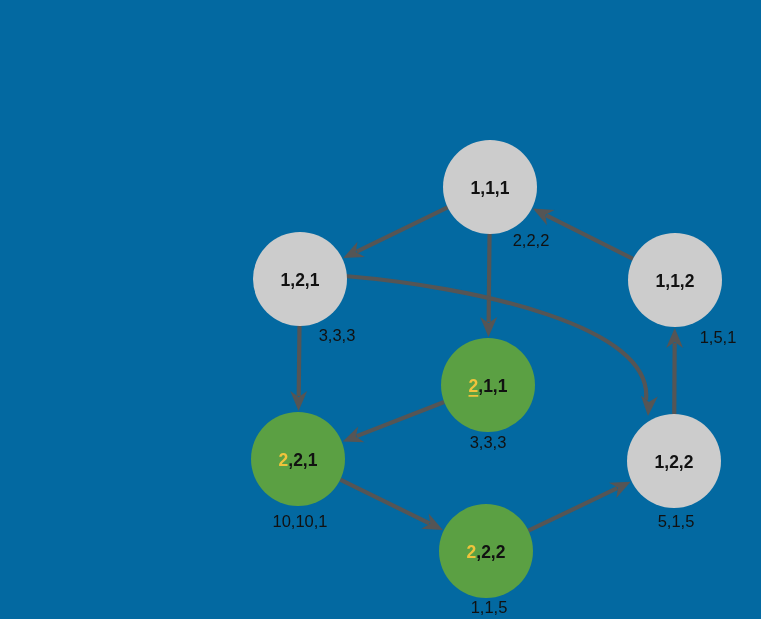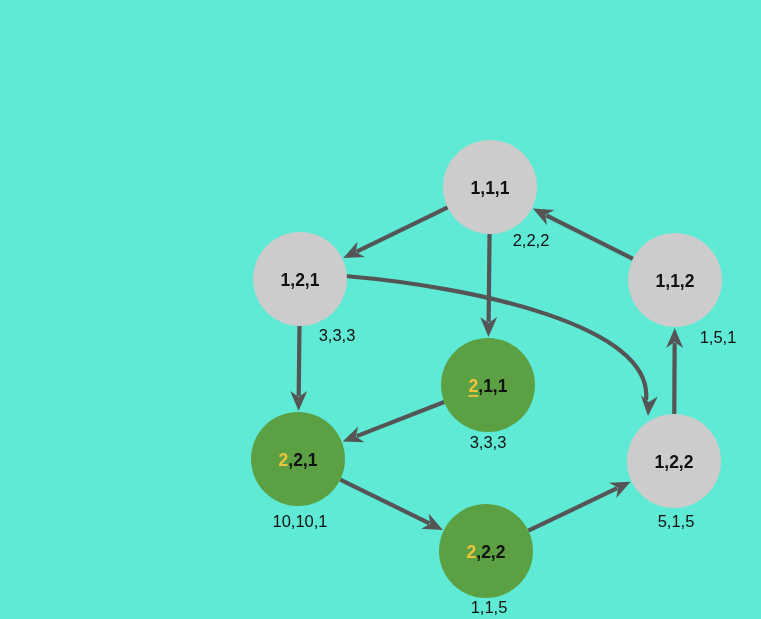--- a/index.html
+++ b/index.html
@@ -10,21 +10,21 @@
   body {
     width: 761px;
     height: 619px;
     overflow: hidden;
     font-family: "Liberation Sans", sans-serif;
   }
   #graph-root {
     position: relative;
     width: 761px;
     height: 619px;
-    background: #5eead4;
+    background: #0369a1;
   }
   svg#graph-svg {
     display: block;
     width: 761px;
     height: 619px;
   }
   .node-circle-gray { fill: #cccccc; }
   .node-circle-green { fill: #5ba043; }
   .edge-path {
     fill: none;

